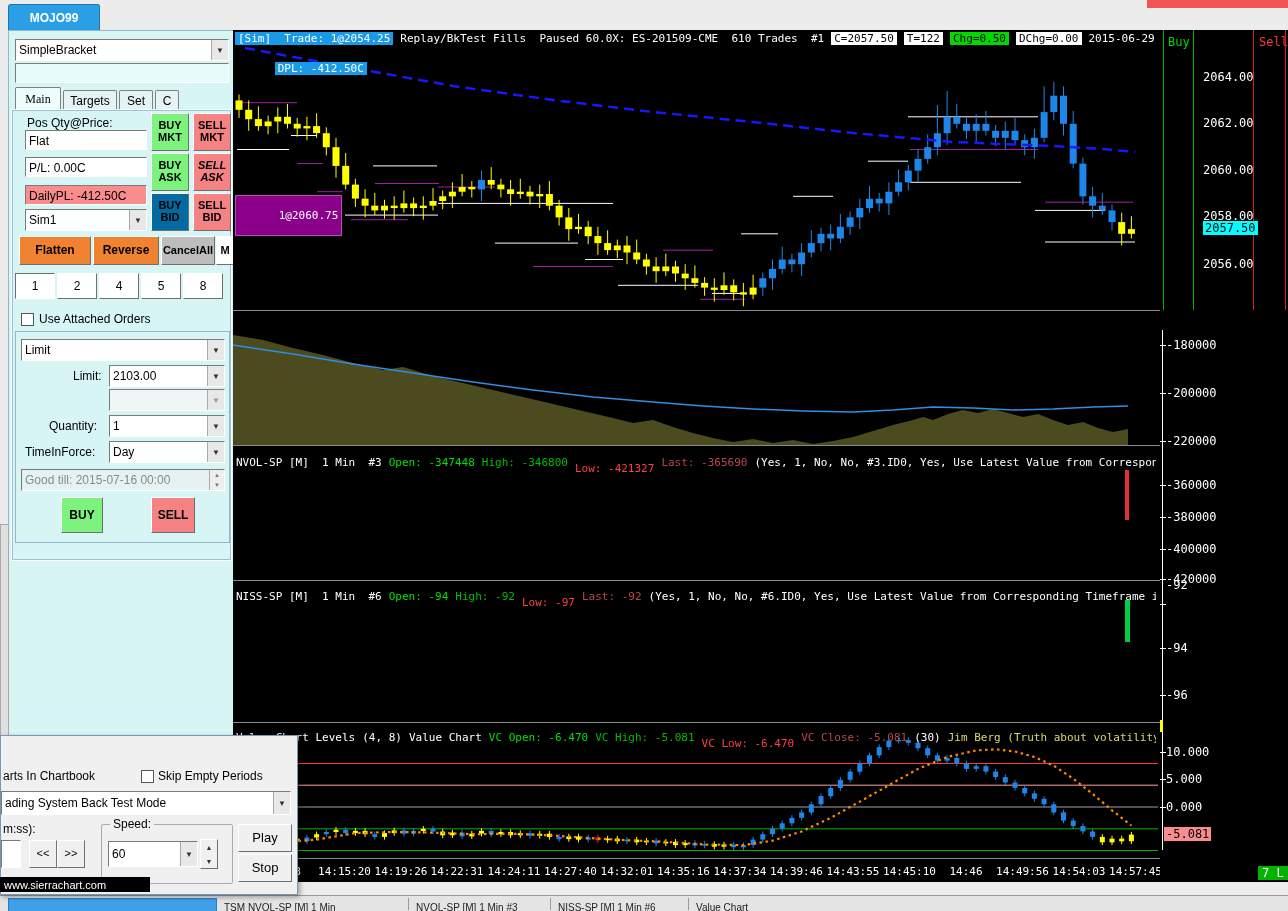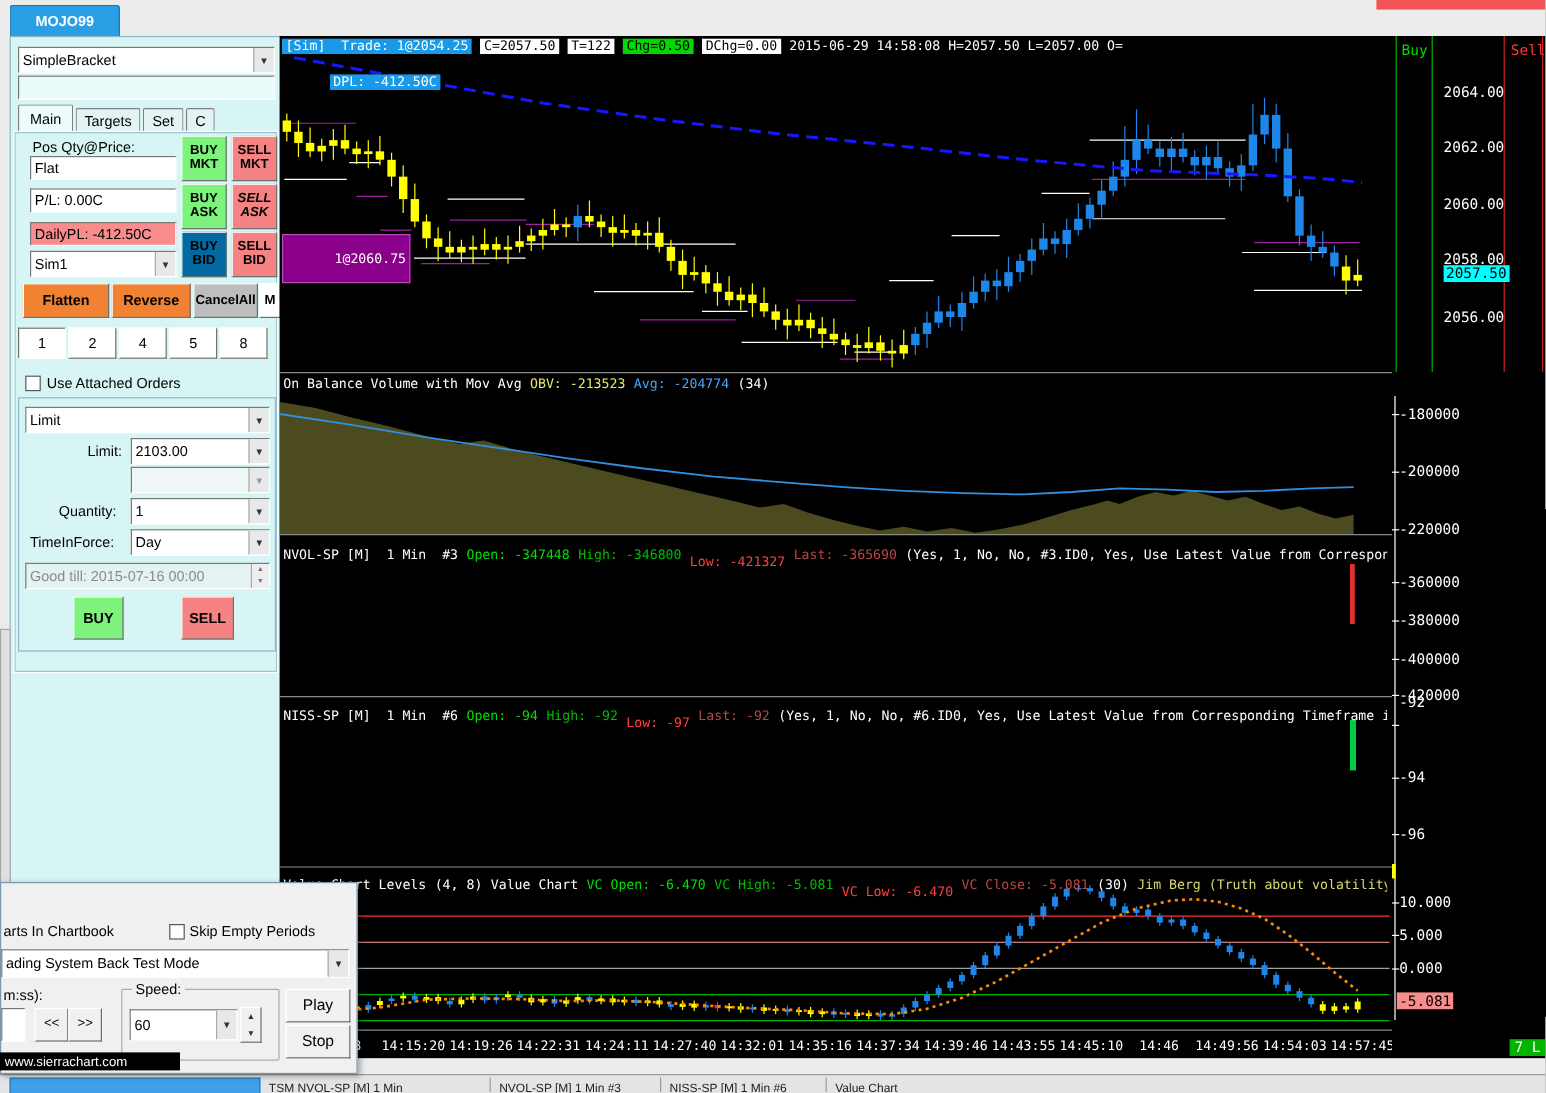--- a/index.html
+++ b/index.html
@@ -48,21 +48,21 @@
 
   <div class="abs" style="left:8px;top:30px;width:225px;height:707px;background:#d8f5f5;border:1px solid #8fb8c8;">
 
     <div class="abs combo inset" style="left:6px;top:8px;width:212px;height:20px;">
       <span class="val">SimpleBracket</span>
       <span class="carrow">▼</span>
     </div>
     <div class="abs inset" style="left:6px;top:32px;width:212px;height:18px;background:#e8fbfb;"></div>
 
     <div class="abs" style="left:6px;top:57px;width:212px;height:22px;display:flex;gap:2px;align-items:flex-end;">
-        <div class="tab active" style="width: 44px; height: 22px;">Main</div>
+        <div class="tab active" style="width: 44px; height: 22px; font-family: Liberation Serif, serif;">Main</div>
         <div class="tab" style="width: 52px; height: 19px;">Targets</div>
         <div class="tab" style="width: 32px; height: 19px;">Set</div>
         <div class="tab" style="width: 22px; height: 19px;">C</div>
       </div>
     <div class="abs" style="left:2px;top:78px;width:219px;height:450px;border:1px solid #ffffff;box-shadow:0 0 0 1px #9cc4d0 inset;"></div>
 
     <div class="abs lbl" style="left:18px;top:85px;">Pos Qty@Price:</div>
     <div class="abs inset" style="left:16px;top:99px;width:120px;height:18px;">
       <span class="lbl" style="padding-left:3px;line-height:18px;">Flat</span>
     </div>
@@ -585,40 +585,35 @@
         <rect x="876.5" y="808.6" width="5" height="3.8" fill="#ffff00"></rect>
         <line x1="888.6999999999999" x2="888.6999999999999" y1="805.8" y2="814.0" stroke="#ffff00" stroke-width="1"></line>
         <rect x="886.2" y="808.6" width="5" height="2.7" fill="#ffff00"></rect>
         <line x1="898.4" x2="898.4" y1="801.9" y2="814.0" stroke="#ffff00" stroke-width="1"></line>
         <rect x="895.9" y="804.6" width="5" height="6.6" fill="#ffff00"></rect>
         <polyline points="6.0,808.6 44.8,812.9 83.6,809.6 122.4,803.1 161.2,802.0 200.0,802.6 238.8,804.2 277.6,803.7 316.4,805.3 355.2,808.0 394.0,810.2 432.8,811.8 471.6,814.5 510.4,815.1 539.5,810.7 568.6,801.5 597.7,787.9 626.8,771.6 655.9,755.2 685.0,738.9 714.1,727.0 743.2,720.4 762.6,719.3 782.0,721.5 801.4,727.0 820.8,735.7 840.2,748.7 859.6,763.9 879.0,780.3 898.4,795.5" fill="none" stroke="#ff8a00" stroke-width="2.2" stroke-dasharray="2.5 3.5"></polyline>
       </svg>
 
     <div class="abs chx chiprow" style="left:2px;top:2px;width:922px;">
       <span class="chip chip-blue">[Sim]  Trade: 1@2054.25</span>
+      <span>Replay/BkTest Fills  Paused 60.0X: ES-201509-CME  610 Trades  #1</span>
       <span class="chip chip-white">C=2057.50</span>
       <span class="chip chip-white">T=122</span>
       <span class="chip chip-green">Chg=0.50</span>
       <span class="chip chip-white">DChg=0.00</span>
       <span>2015-06-29 14:58:08 H=2057.50 L=2057.00 O=</span>
     </div>
     <div class="abs chx" style="left:2px;top:19px;">
       <span class="chip chip-blue">DPL: -412.50C</span>
     </div>
 
     <div class="abs chx" style="left:2px;top:165px;background:#8a008a;padding:0 3px;border:1px solid #b050b0;">
       <span>1@2060.75</span>
     </div>
 
-    <div class="abs chx chiprow" style="left:3px;top:283px;width:920px;">
-      <span>On Balance Volume with Mov Avg</span>
-      <span class="c-yel">OBV: -213523</span>
-      <span class="c-blu">Avg: -204774</span>
-      <span>(34)</span>
-    </div>
 
     <div class="abs chx chiprow" style="left:3px;top:419px;width:920px;">
       <span>NVOL-SP [M]  1 Min  #3</span>
       <span class="c-green">Open: -347448</span>
       <span class="c-dgreen">High: -346800</span>
       <span class="c-red">Low: -421327</span>
       <span class="c-dred">Last: -365690</span>
       <span>(Yes, 1, No, No, #3.ID0, Yes, Use Latest Value from Corresponding Timeframe in Source Cha</span>
     </div>
 

